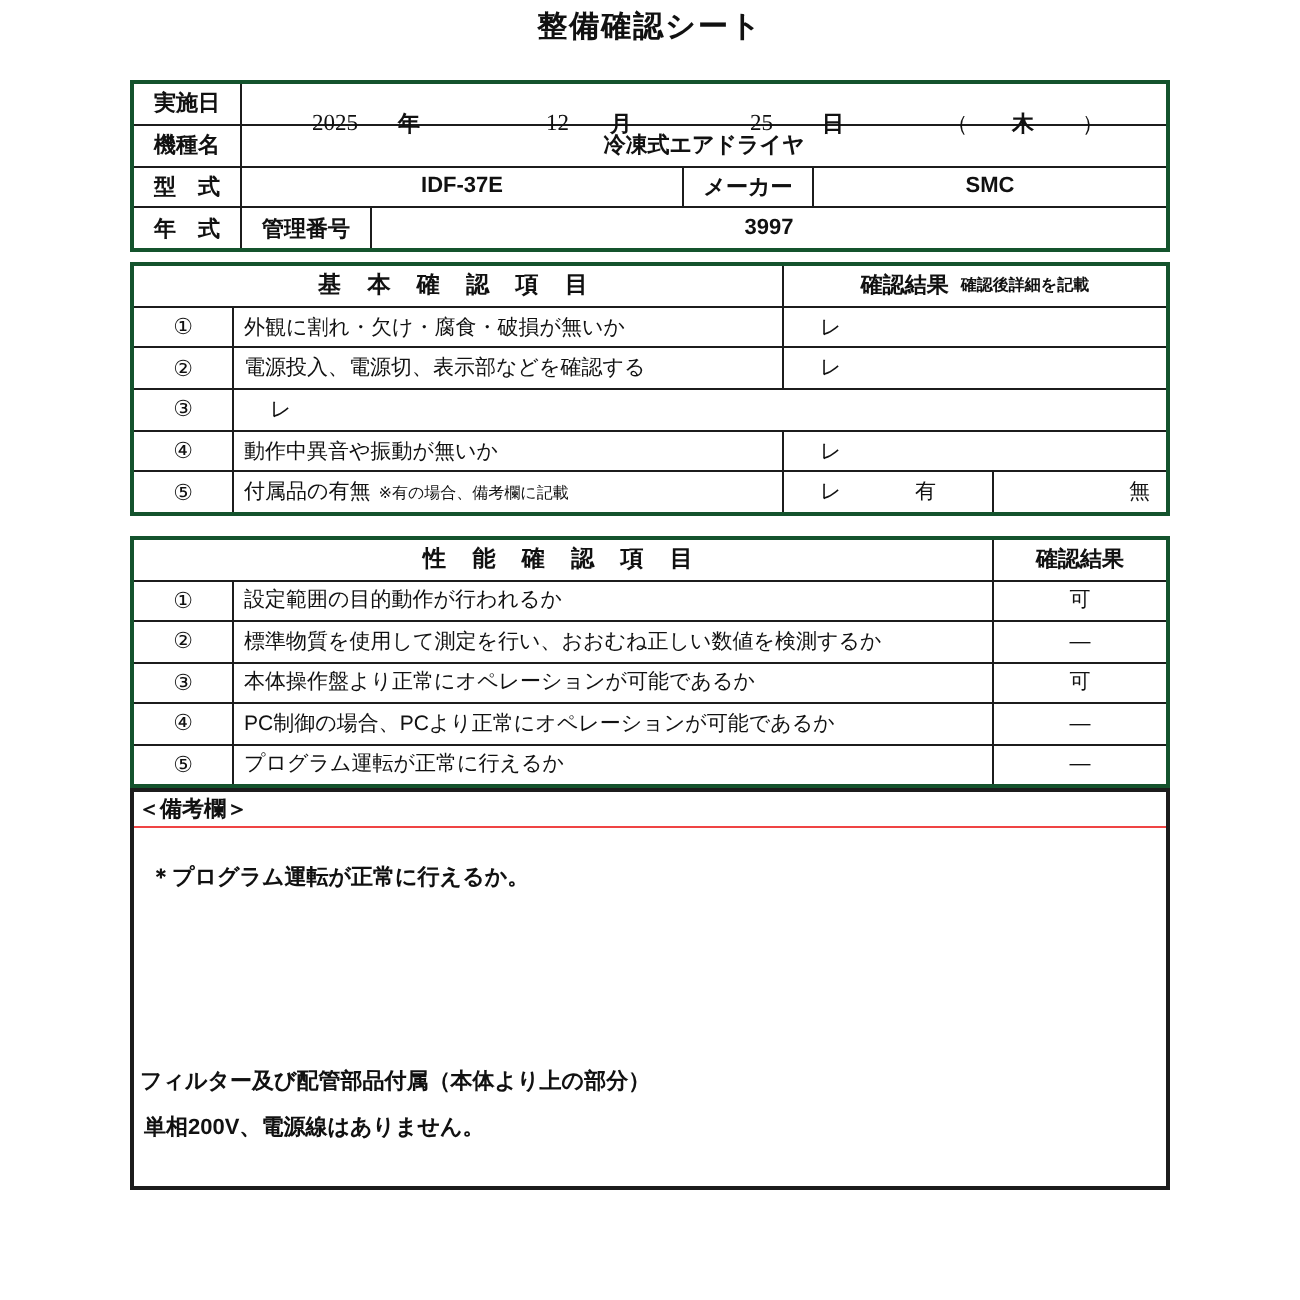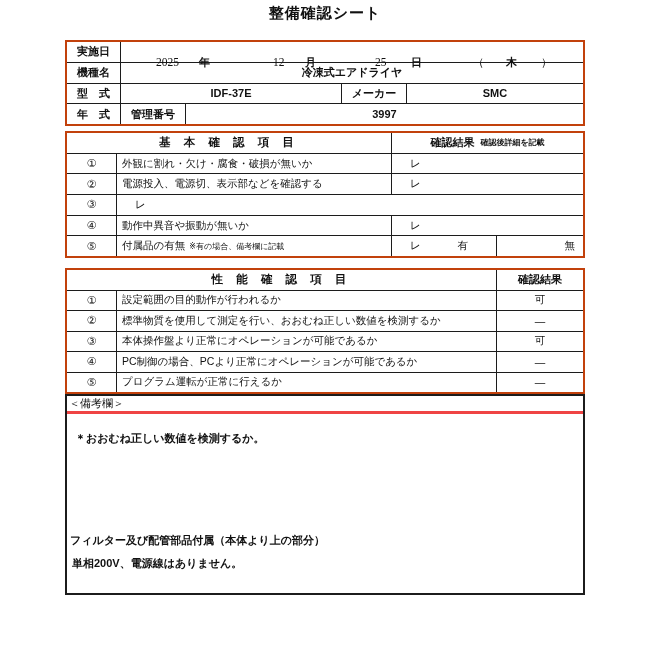--- a/index.html
+++ b/index.html
@@ -12,21 +12,21 @@
     position: relative;
     overflow: hidden;
   }
   .page-title {
     position: absolute; top: 4px; left: 0; width: 650px;
     text-align: center;
     font-size: 15px; font-weight: bold; letter-spacing: 1px;
   }
   .tbl {
     position: absolute; left: 65px; width: 520px;
-    border: 2px solid #c2410c; background: #fff;
+    border: 2px solid #14532d; background: #fff;
     display: flex; flex-direction: column;
   }
   .t1 { top: 40px;  height: 86px; }
   .t2 { top: 131px; height: 127px; }
   .t3 { top: 268px; height: 126px; }
   .trow { flex: 1; display: flex; border-bottom: 1px solid #1c1c1c; min-height: 0; }
   .trow:last-child { border-bottom: none; }
   .cell { border-right: 1px solid #1c1c1c; display: flex; align-items: center; min-width: 0; }
   .cell:last-child { border-right: none; }
   .c-center { justify-content: center; }
@@ -55,22 +55,22 @@
   .d-year  { left: 35px; }  .d-yu { left: 78px; }
   .d-month { left: 152px; } .d-mu { left: 184px; }
   .d-day   { left: 254px; } .d-du { left: 290px; }
   .d-po    { left: 352px; } .d-wd { left: 385px; } .d-pc { left: 420px; }
   .remarks {
     position: absolute; left: 65px; top: 394px; width: 520px; height: 201px;
     border: 2px solid #1c1c1c; background: #fff;
     display: flex; flex-direction: column;
   }
   .remarks-head {
-    height: 18px; border-bottom: 3px solid #ef4444;
-    font-size: 11px; font-weight: 400;
+    height: 18px; border-bottom: 1px solid #ef4444;
+    font-size: 11px; font-weight: 700;
     display: flex; align-items: center; padding-left: 2px;
   }
   .remarks-body { position: relative; flex: 1; }
   .remark-line { position: absolute; font-size: 11px; font-weight: 600; white-space: nowrap; }
   .rl1 { top: 17px;  left: 8px; }
   .rl2 { top: 119px; left: 3px; }
   .rl3 { top: 142px; left: 5px; }
   .note-small { font-size: 8px; margin-left: 4px; font-weight: normal; }
   .res-yes { margin-left: auto; margin-right: 28px; }
 </style>
@@ -180,17 +180,17 @@
   <div class="trow">
     <div class="cell numcol c-center fs11">⑤</div>
     <div class="cell w380 itemcol fs10">プログラム運転が正常に行えるか</div>
     <div class="cell grow c-center fs10">―</div>
   </div>
 </div>
 
 <div class="remarks">
   <div class="remarks-head">＜備考欄＞</div>
   <div class="remarks-body">
-    <div class="remark-line rl1">＊おおむね正しい数値を検測するか。</div>
+    <div class="remark-line rl1">＊プログラム運転が正常に行えるか。</div>
     <div class="remark-line rl2">フィルター及び配管部品付属（本体より上の部分）</div>
     <div class="remark-line rl3">単相200V、電源線はありません。</div>
   </div>
 </div>
 
 </body></html>

